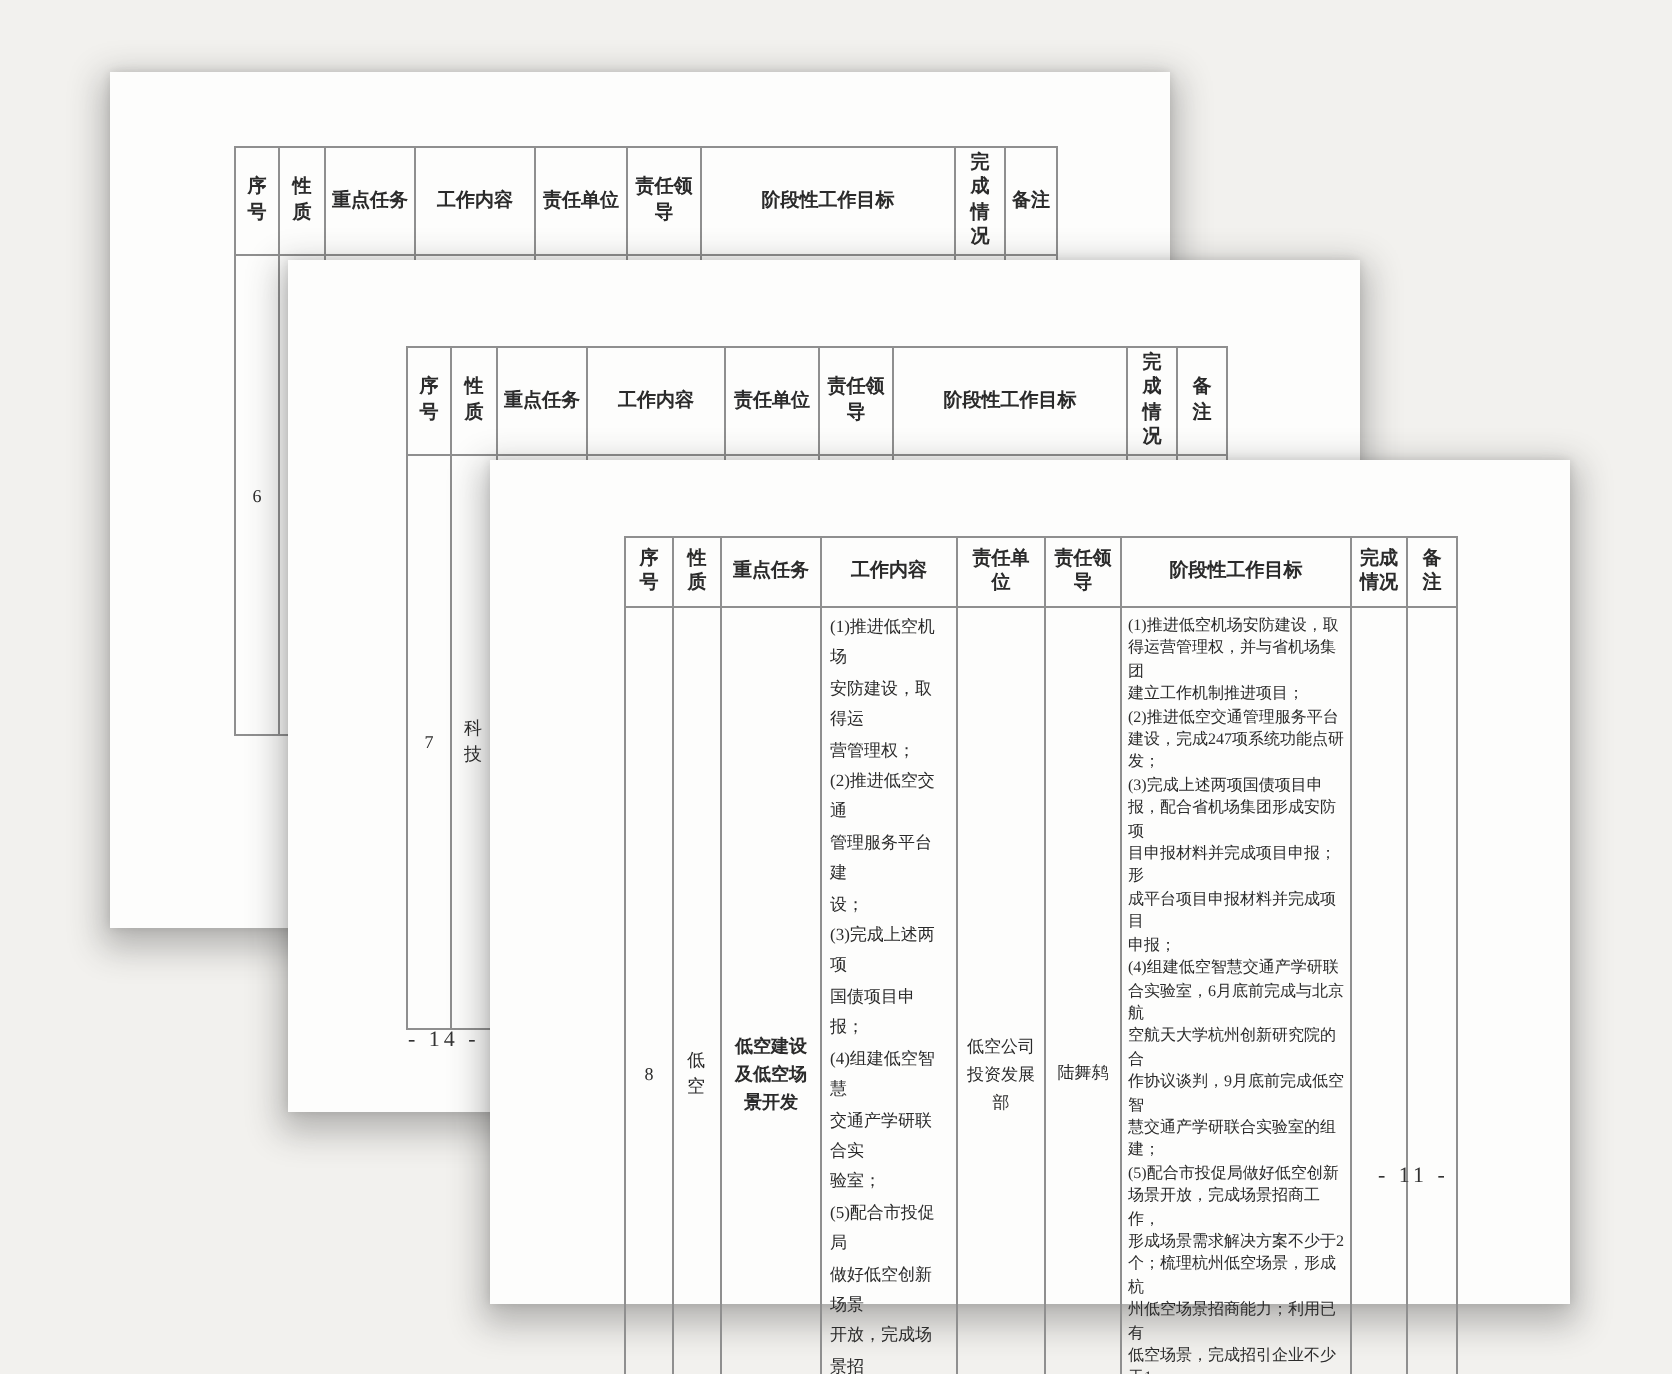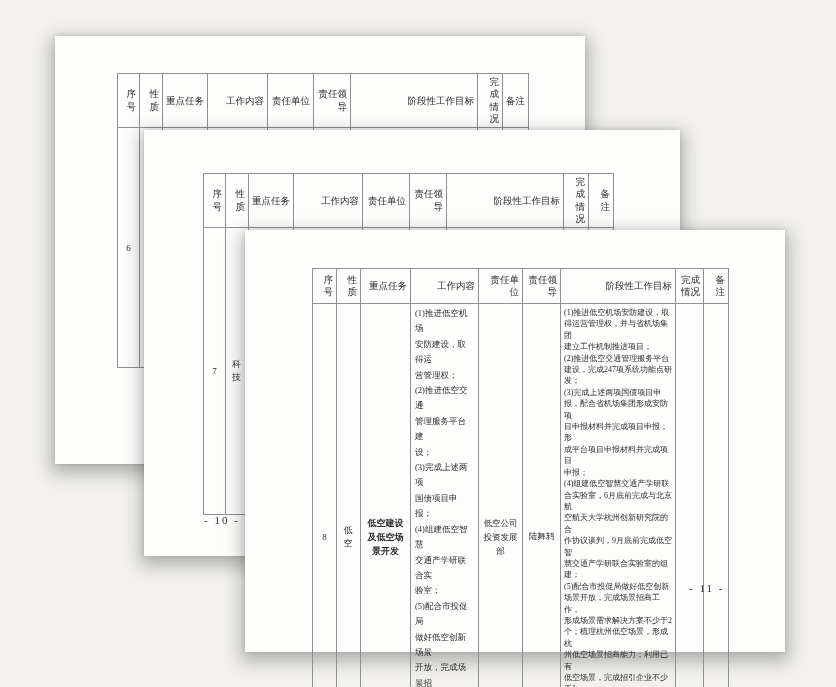--- a/index.html
+++ b/index.html
@@ -26,22 +26,22 @@
     table-layout:fixed;
   }
   .doc-table th,.doc-table td{
     border:1px solid #8f8f8f;
     padding:2px 3px;
     overflow:hidden;
     color:#2b2b2b;
   }
   .doc-table th{
     font-size:9.5px;
-    font-weight:normal;
-    text-align:right;
+    font-weight:bold;
+    text-align:center;
     vertical-align:middle;
     line-height:1.3;
     white-space:pre-line;
   }
   .doc-table td{
     font-size:8.5px;
     vertical-align:middle;
     text-align:center;
   }
   td.cell-goal{
@@ -156,21 +156,21 @@
         <td class="cell-task"></td>
         <td class="cell-work"></td>
         <td></td>
         <td></td>
         <td class="cell-goal top">(1)完成承担算力工作的公司组</td>
         <td></td>
         <td></td>
       </tr>
     </tbody>
       </table>
-    <div class="page-num">- 10 -</div>
+    <div class="page-num">- 14 -</div>
   </div>
 
   <div class="page" id="page-front">
     <table class="doc-table" style="left:67px;top:38px;width:416px;">
       <colgroup>
         <col style="width:24px">
           <col style="width:24px">
           <col style="width:50px">
         <col style="width:68px">
           <col style="width:44px">

